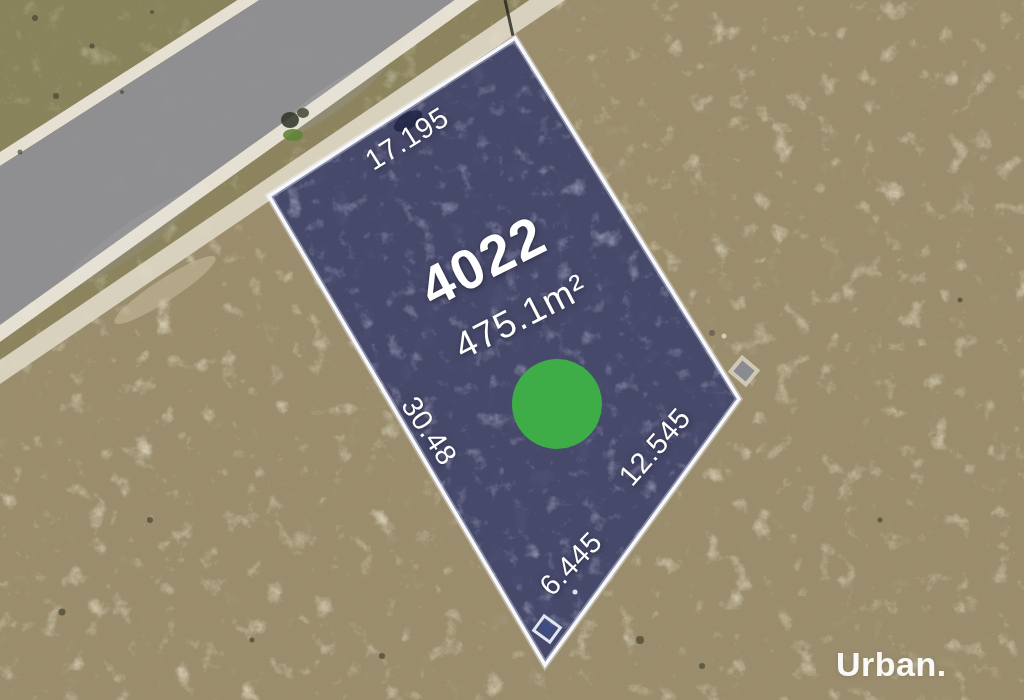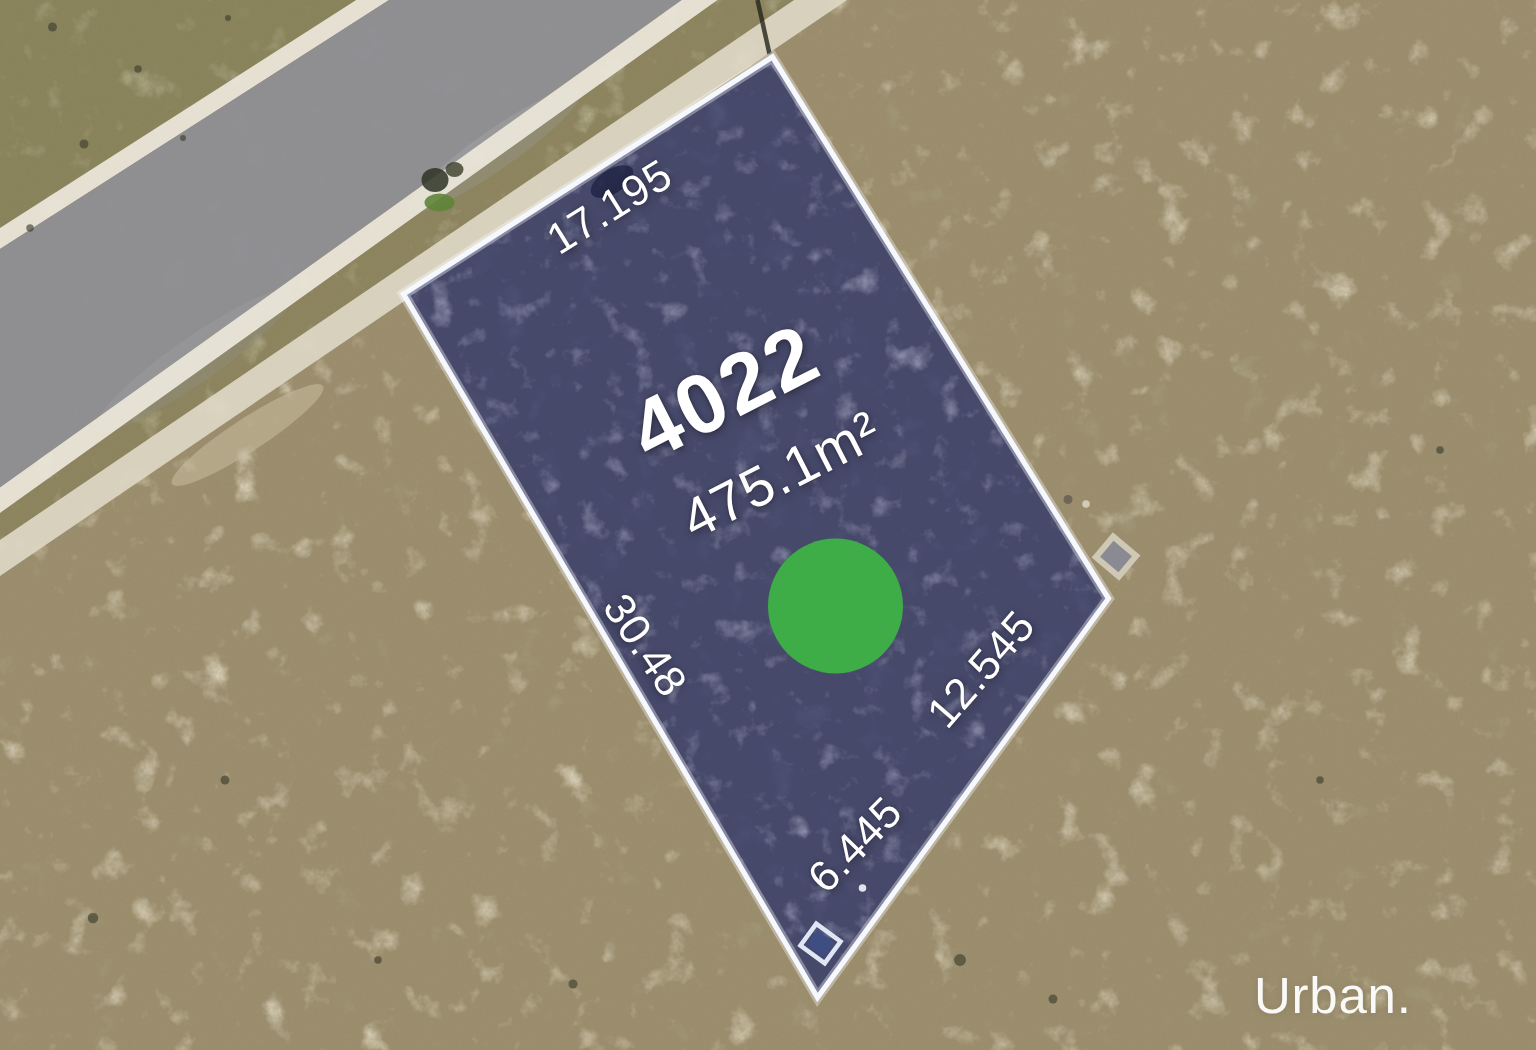--- a/index.html
+++ b/index.html
@@ -31,21 +31,21 @@
   }
   .lot-area{
     font-size:37px;
     font-weight:400;
     letter-spacing:1px;
   }
   .watermark{
     position:absolute;
     left:836px;top:645px;
     font-size:34px;
-    font-weight:400;
+    font-weight:700;
     color:rgba(255,255,255,0.95);
     letter-spacing:0.5px;
     text-shadow:0 1px 4px rgba(120,110,80,0.4);
   }
 </style>
 </head>
 <body>
 
 <div class="stage">
 

